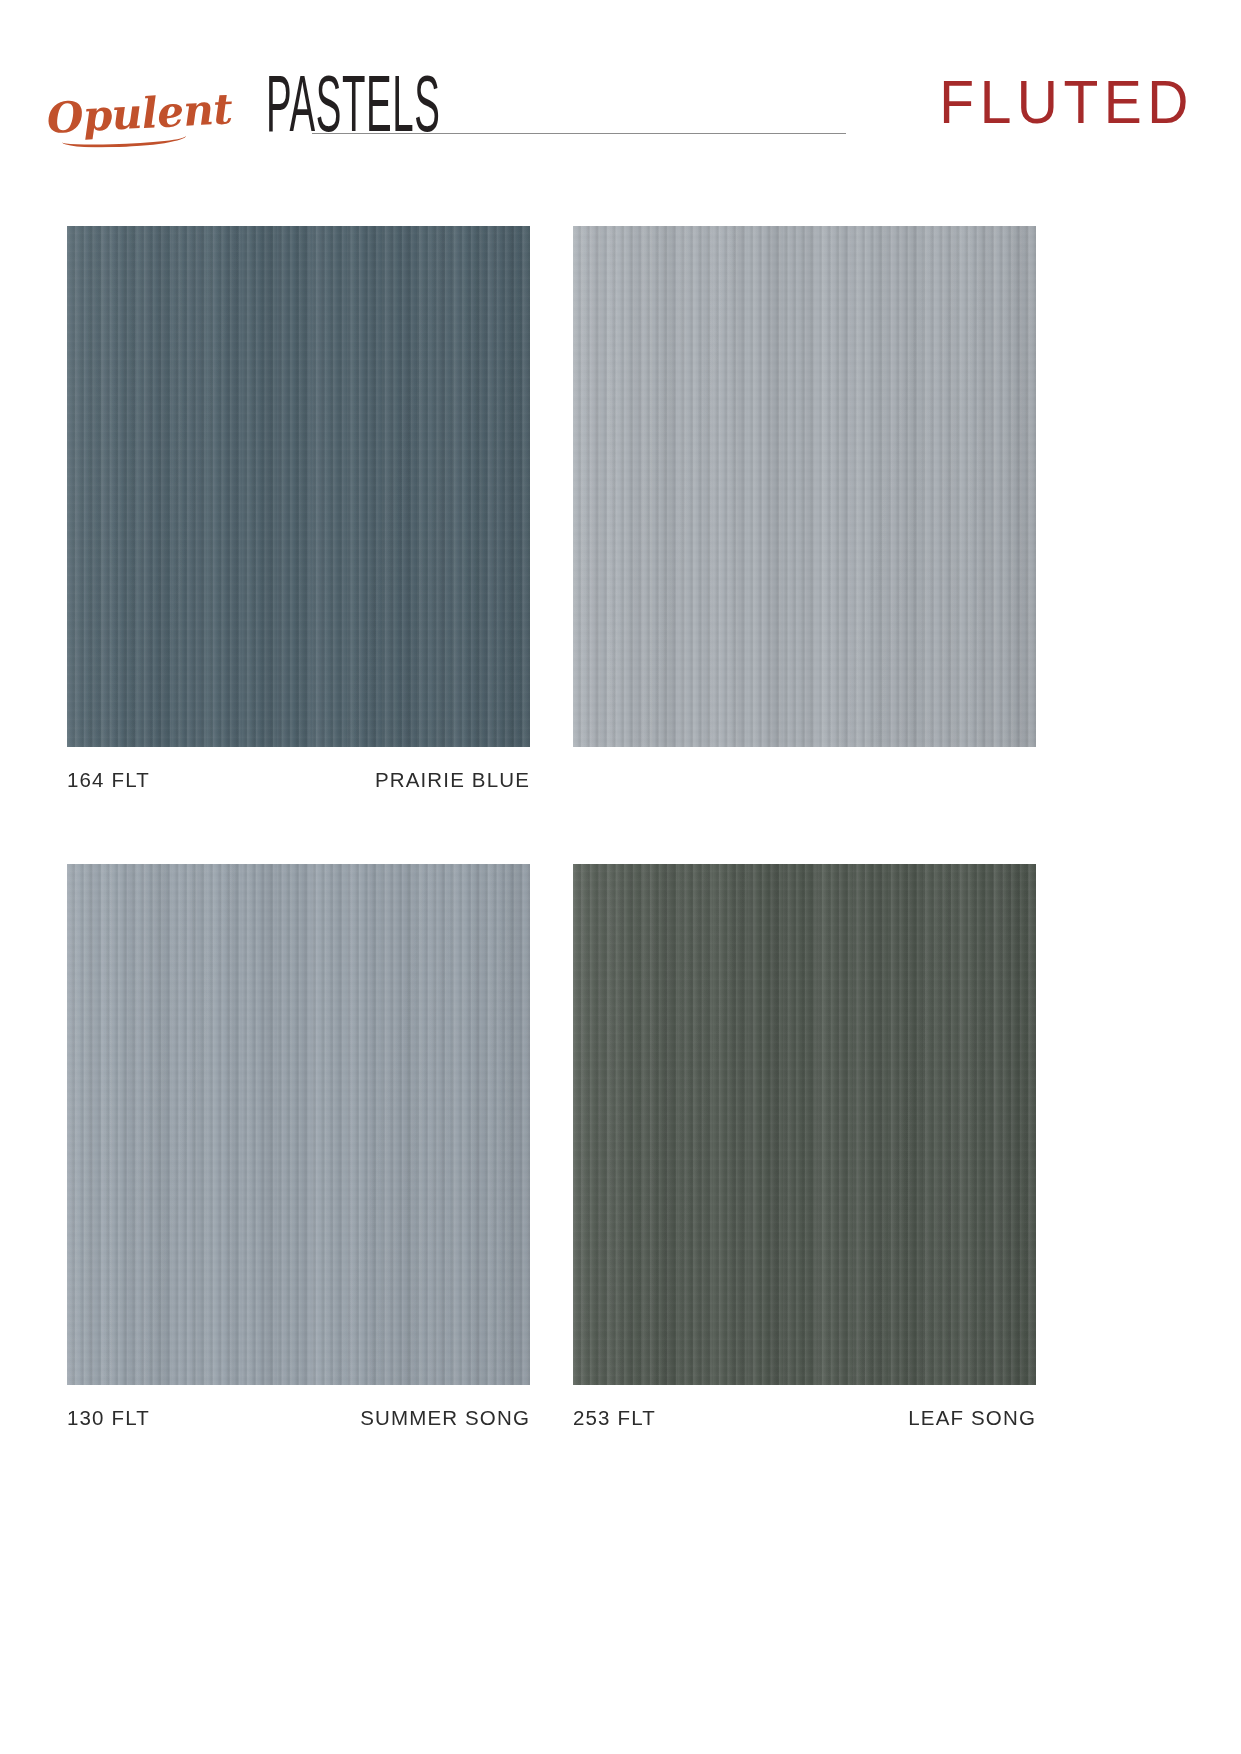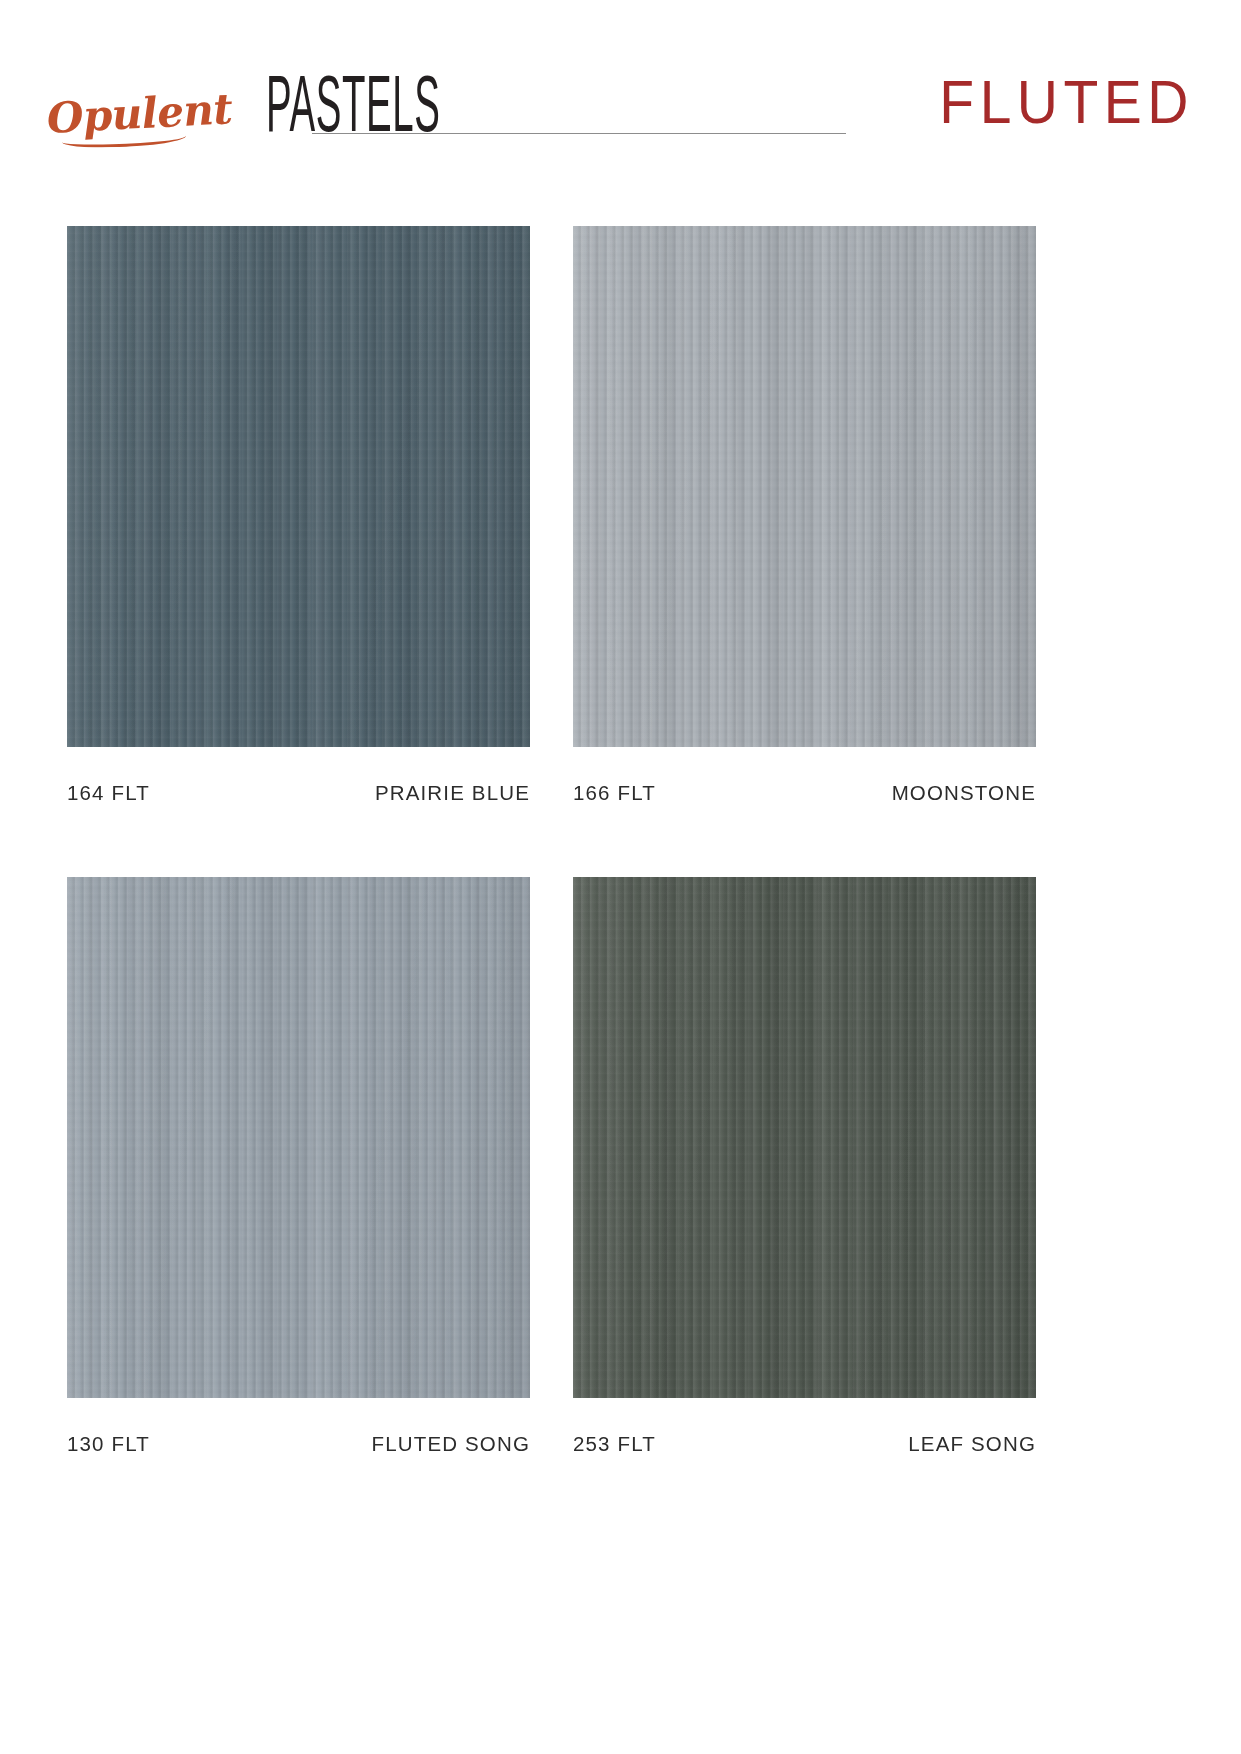--- a/index.html
+++ b/index.html
@@ -170,21 +170,21 @@
     inset: 0;
     background-image:
       linear-gradient(100deg,
         rgba(255,255,255,0.055) 0%,
         rgba(255,255,255,0.000) 34%,
         rgba(0,0,0,0.000) 62%,
         rgba(0,0,0,0.045) 100%);
   }
 
   .swatch-caption {
-    margin-top: 34px;
+    margin-top: 21px;
     display: flex;
     justify-content: space-between;
     align-items: baseline;
     font-family: "Liberation Sans", sans-serif;
     font-weight: 300;
     font-size: 20.5px;
     letter-spacing: 1.15px;
     color: #2c2c2c;
     white-space: nowrap;
   }
@@ -225,36 +225,32 @@
     </div>
   </div>
 
   <div class="swatch-cell">
     <div class="swatch-chip" style="background-color: rgb(168, 174, 180);">
       <div class="flutes"></div>
       <div class="flutes-coarse"></div>
       <div class="weft"></div>
       <div class="sheen"></div>
     </div>
-    <div class="swatch-caption">
-      <span class="swatch-code">166 FLT</span>
-      <span class="swatch-name">MOONSTONE</span>
-    </div>
   </div>
 
   <div class="swatch-cell">
     <div class="swatch-chip" style="background-color: rgb(152, 162, 171);">
       <div class="flutes"></div>
       <div class="flutes-coarse"></div>
       <div class="weft"></div>
       <div class="sheen"></div>
     </div>
     <div class="swatch-caption">
       <span class="swatch-code">130 FLT</span>
-      <span class="swatch-name">FLUTED SONG</span>
+      <span class="swatch-name">SUMMER SONG</span>
     </div>
   </div>
 
   <div class="swatch-cell">
     <div class="swatch-chip" style="background-color: rgb(80, 88, 80);">
       <div class="flutes"></div>
       <div class="flutes-coarse"></div>
       <div class="weft"></div>
       <div class="sheen"></div>
     </div>

